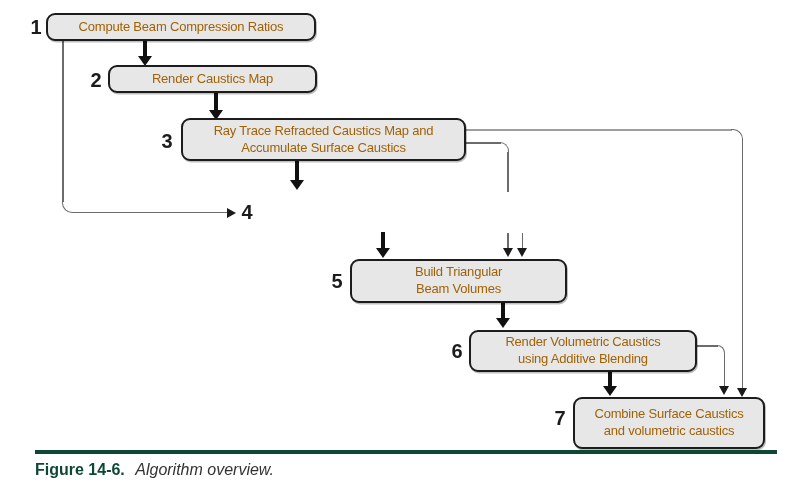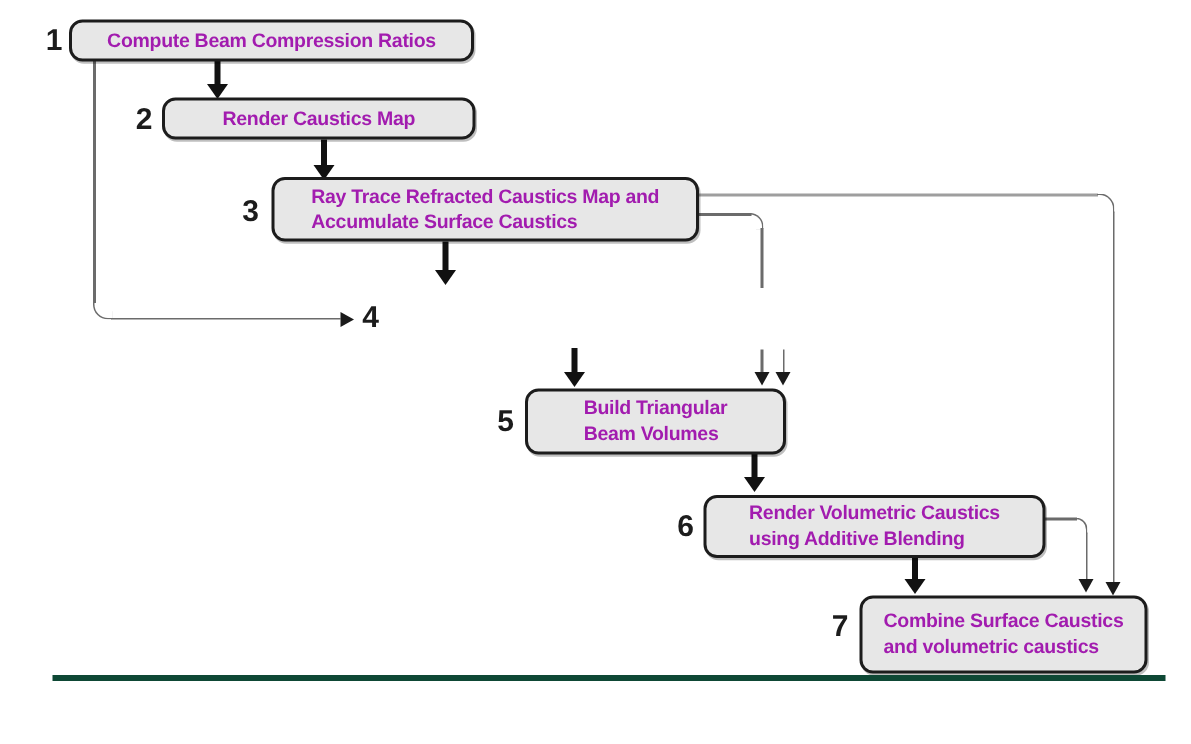--- a/index.html
+++ b/index.html
@@ -8,21 +8,21 @@
     position:relative; width:794px; height:496px; background:#ffffff; overflow:hidden;
   }
   
   .node {
     position:absolute; box-sizing:border-box;
     background:#e7e7e7; border:2.5px solid #1c1c1c; border-radius:9px;
     display:flex; align-items:center; justify-content:center;
     box-shadow:1px 1.5px 0 rgba(0,0,0,0.25);
   }
   .node-label {
-    font-size:13px; font-weight:bold; color:#a21caf; text-align:left;
+    font-size:13px; font-weight:normal; color:#a16207; text-align:center;
     line-height:1.28; white-space:pre-line; letter-spacing:-0.2px;
   }
   .stepnum {
     position:absolute; width:22px; text-align:center;
     font-size:20px; font-weight:bold; color:#1c1c1c; line-height:22px;
   }
   
   .shaft { position:absolute; width:4px; background:#111; }
   .ahead {
     position:absolute; width:0; height:0;
@@ -134,28 +134,32 @@
   <div class="node" style="left:46px;  top:13px;  width:270px; height:28px;">
     <span class="node-label">Compute Beam Compression Ratios</span>
   </div>
   <div class="node" style="left:108px; top:65px;  width:209px; height:28px;">
     <span class="node-label">Render Caustics Map</span>
   </div>
   <div class="node" style="left:181px; top:118px; width:285px; height:43px;">
     <span class="node-label">Ray Trace Refracted Caustics Map and
 Accumulate Surface Caustics</span>
   </div>
-  <div class="node" style="left:350px; top:259px; width:174px; height:44px;">
+  <div class="node" style="left:350px; top:259px; width:217px; height:44px;">
     <span class="node-label">Build Triangular
 Beam Volumes</span>
   </div>
   <div class="node" style="left:469px; top:330px; width:228px; height:42px;">
     <span class="node-label">Render Volumetric Caustics
 using Additive Blending</span>
   </div>
   <div class="node" style="left:573px; top:397px; width:192px; height:52px;">
     <span class="node-label">Combine Surface Caustics
 and volumetric caustics</span>
   </div>
 
   <div class="rule"></div>
+  <div class="caption">
+    <span class="cap-label">Figure 14-6.</span>
+    <span class="cap-text">Algorithm overview.</span>
+  </div>
 
 </div>
 
 </body></html>

